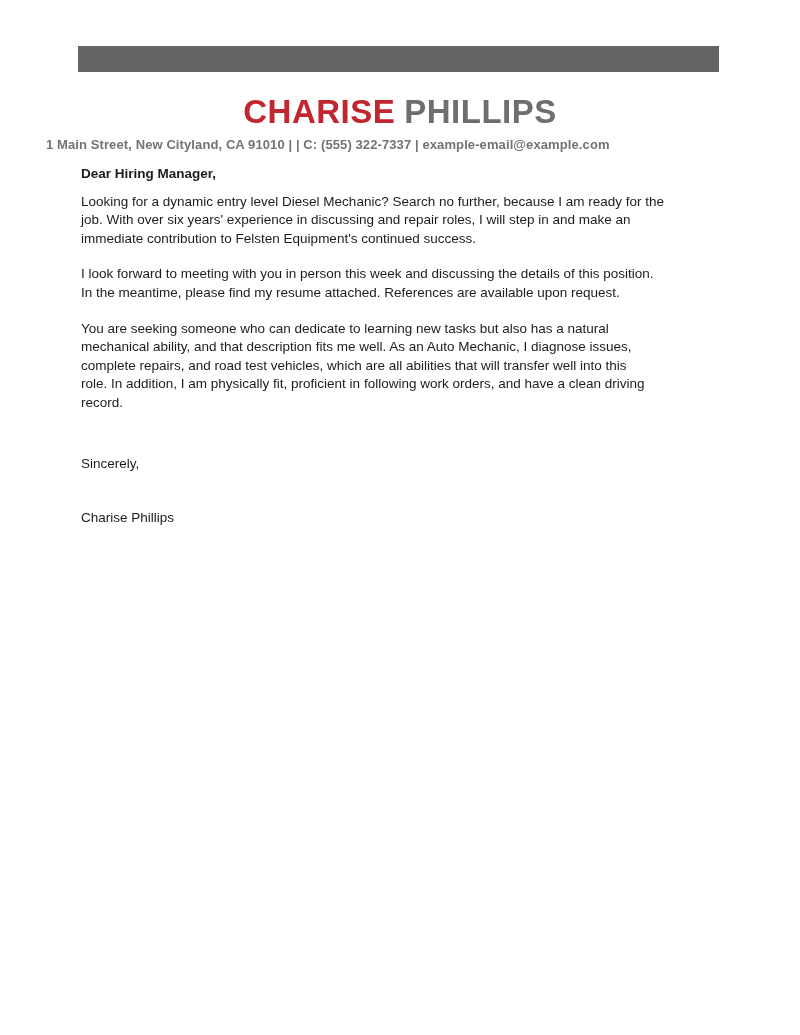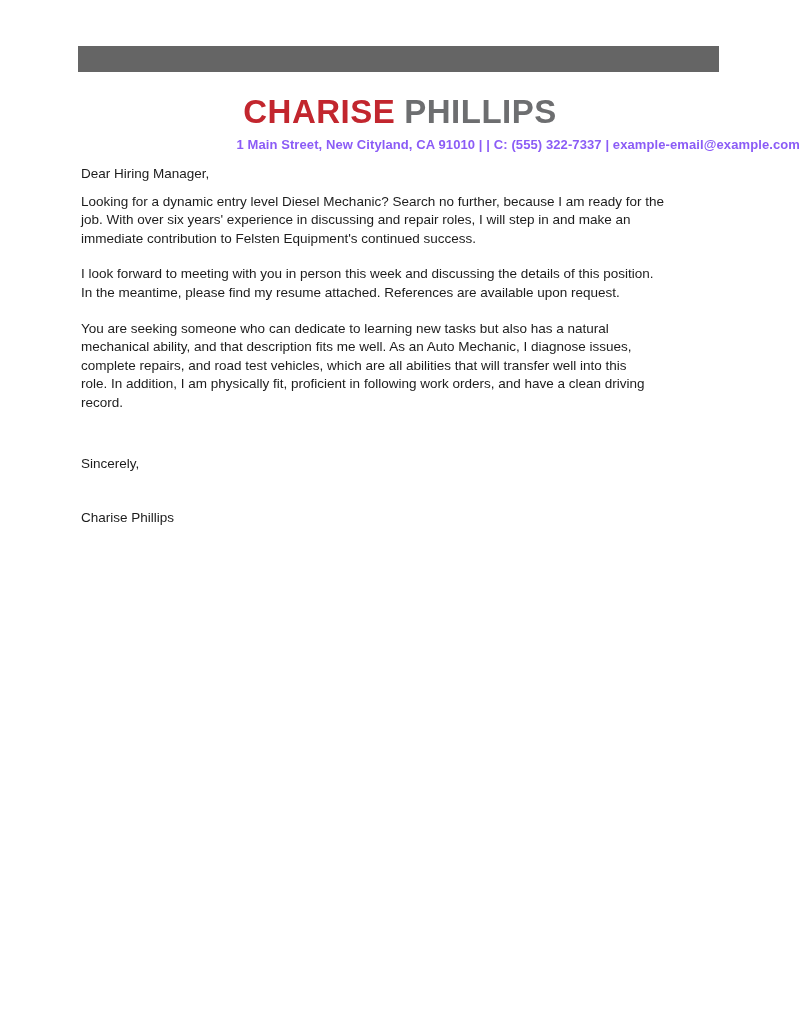--- a/index.html
+++ b/index.html
@@ -36,38 +36,39 @@
     white-space: nowrap;
   }
   .name .first { color: var(--name-first-color, #c2262e); margin-right: 9px; }
   .name .last  { color: var(--name-last-color, #6d6e70); }
 
   .contact {
     position: absolute;
     top: 137px;
     left: 0;
     width: 100%;
-    text-align: right;
+    text-align: left;
     font-size: 13px;
     font-weight: bold;
-    color: #8b5cf6;
+    color: #737373;
     letter-spacing: 0.1px;
+    padding-left: 46px;
   }
 
   .body {
     position: absolute;
     top: 165px;
     left: 81px;
     width: 680px;
     font-size: 13.5px;
     line-height: 18.6px;
     color: #1c1c1c;
   }
 
-  .salutation { margin-bottom: 9px; }
+  .salutation { margin-bottom: 9px; font-weight: bold; }
 
   .para {
     white-space: pre-line;
     margin-bottom: 17px;
   }
 
   .closing { margin-bottom: 0; margin-top: 42px; }
 
   .signature { margin-top: 36px; }
 </style>

